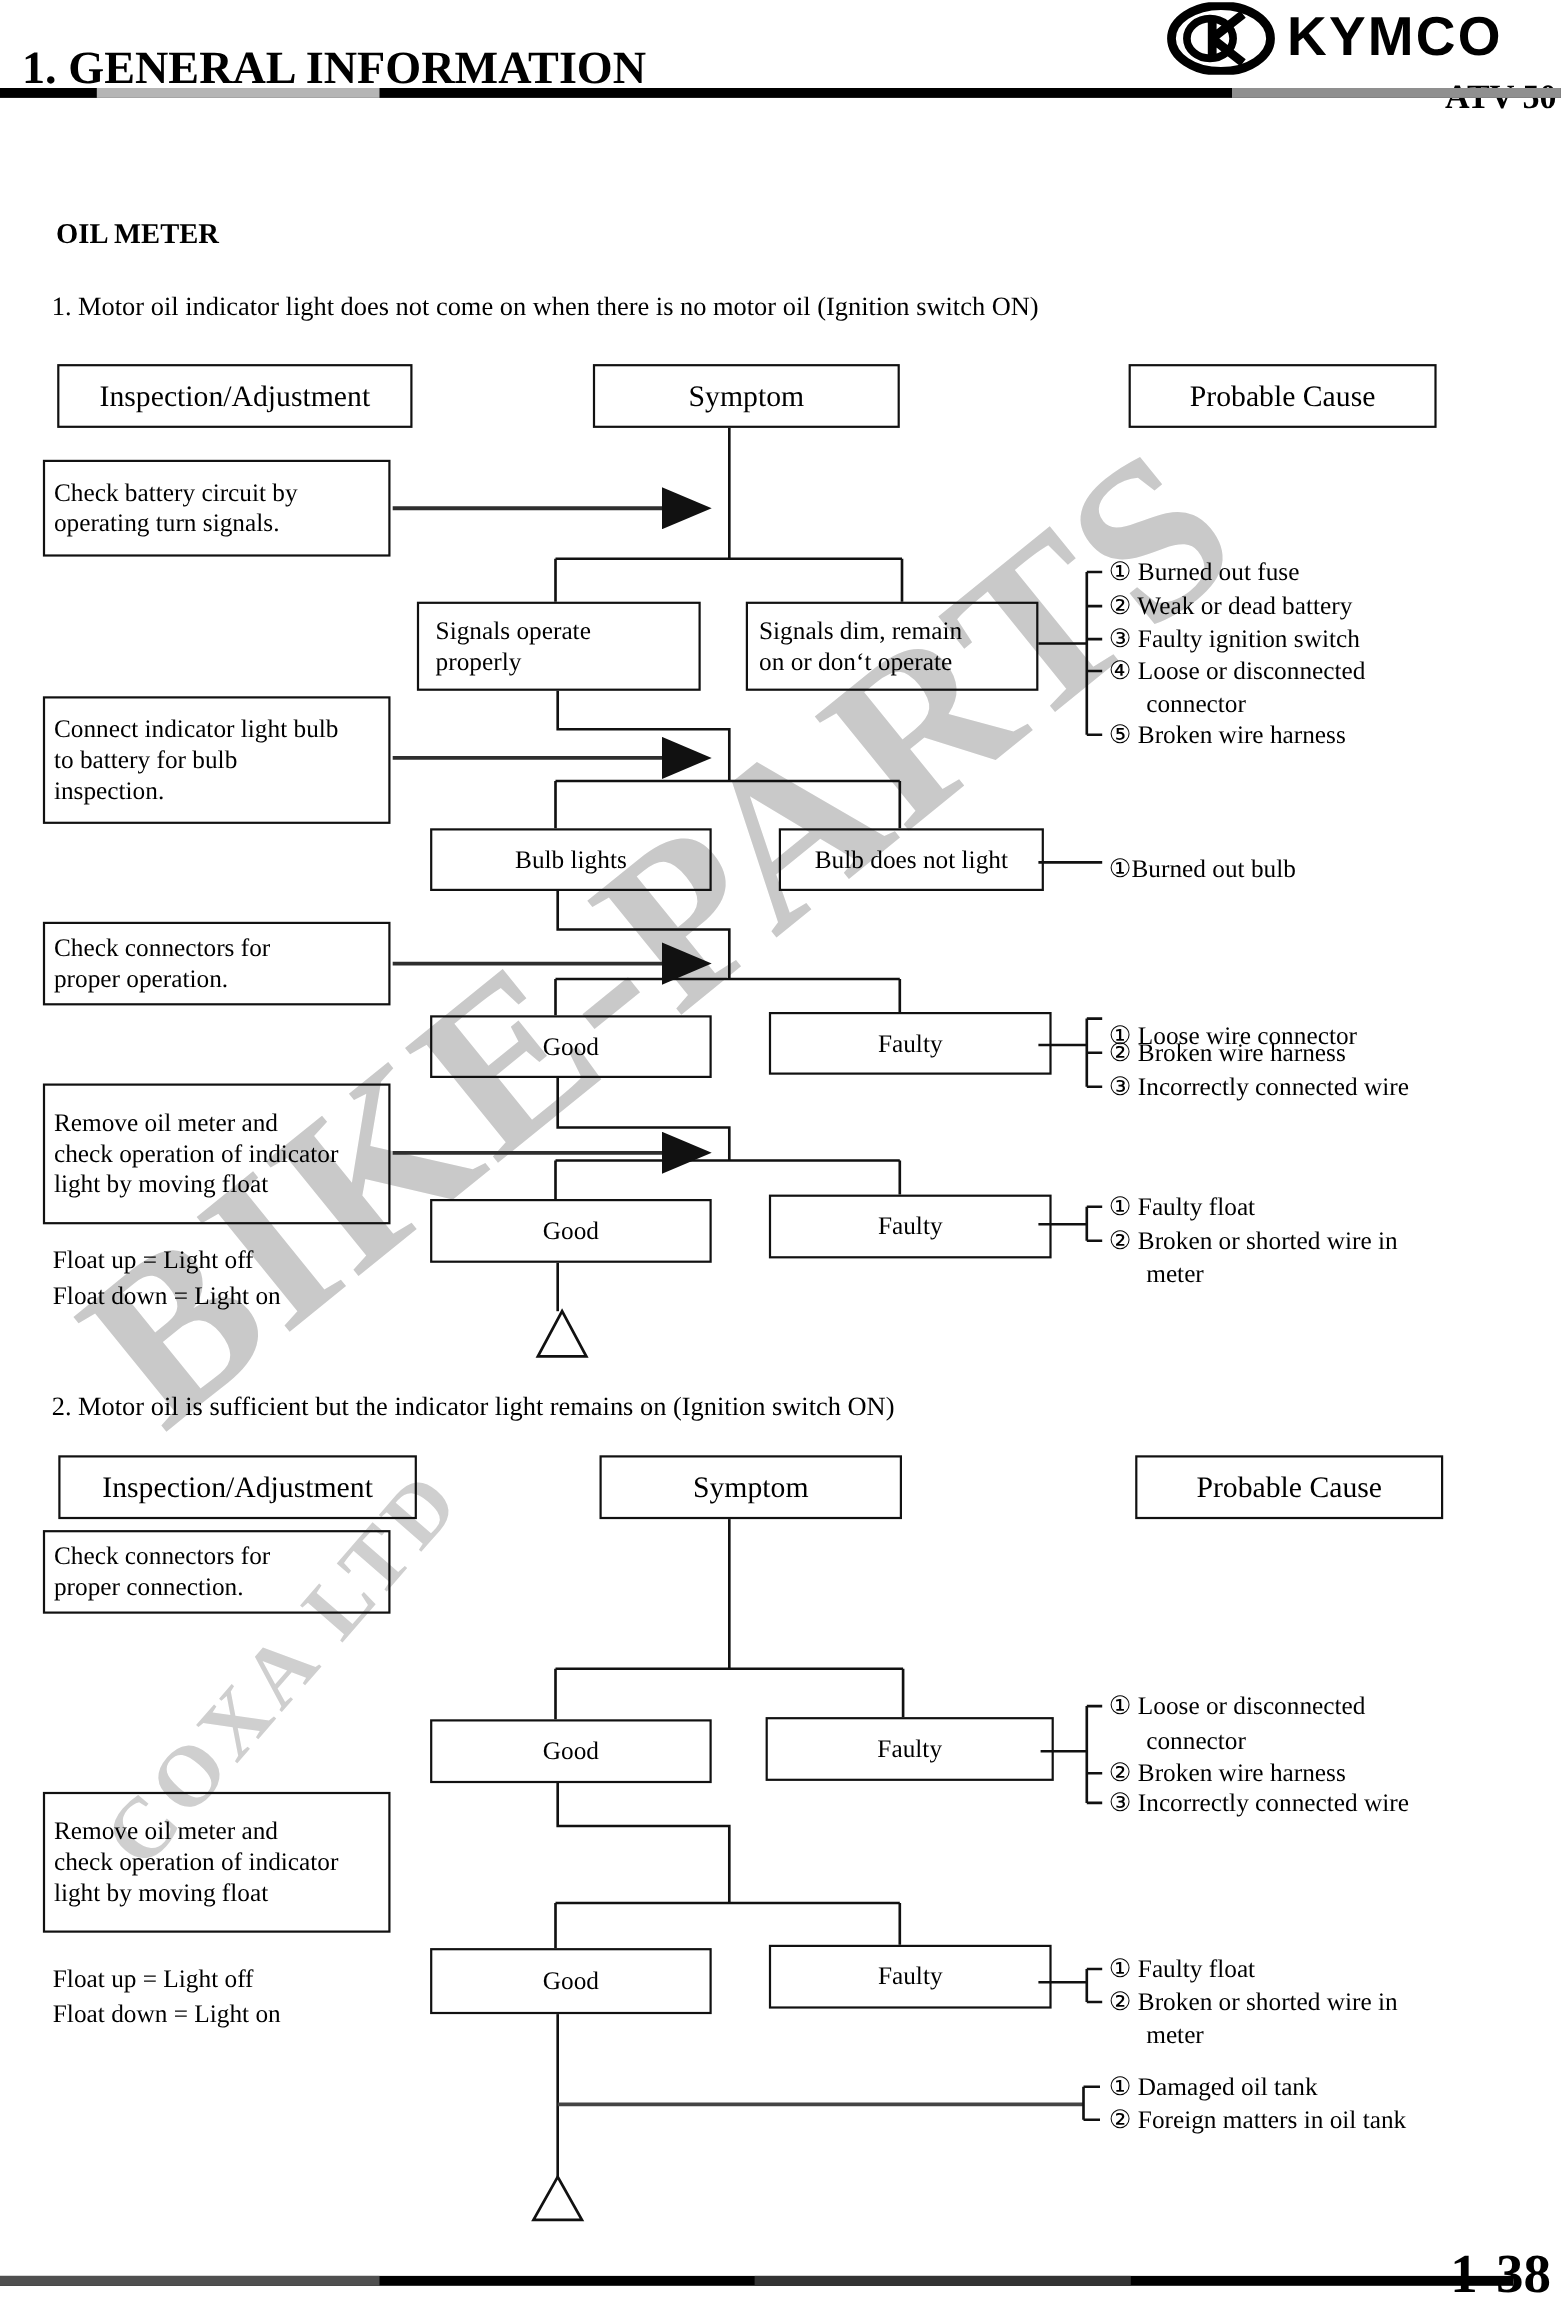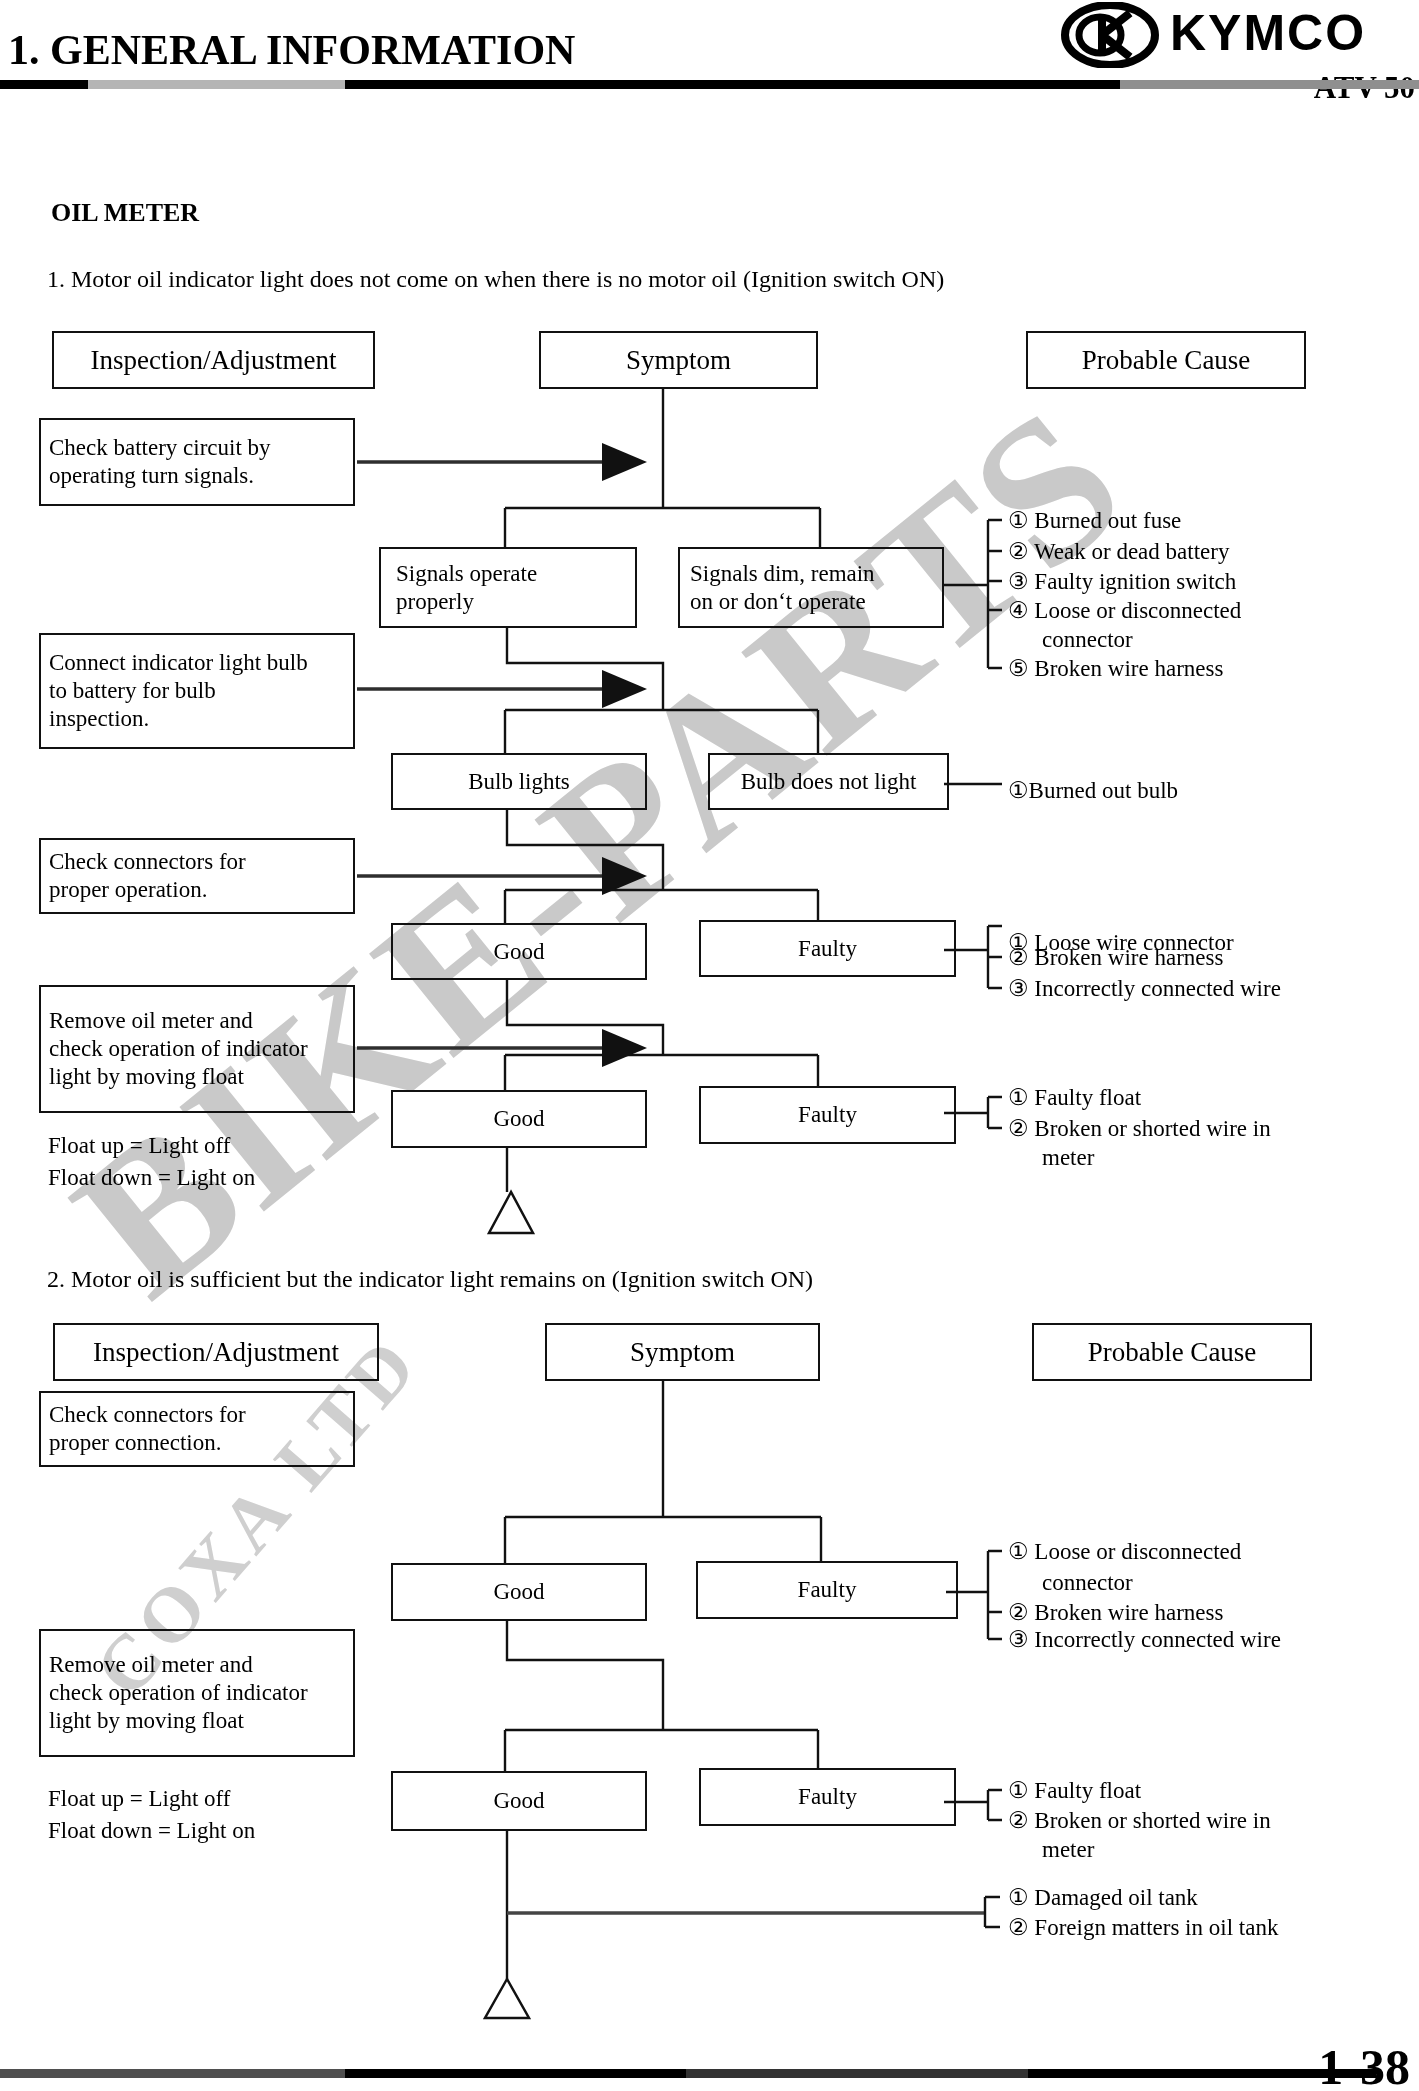--- a/index.html
+++ b/index.html
@@ -6,21 +6,21 @@
   #page{position:relative;width:1419px;height:2091px;background:#fff;overflow:hidden;
         font-family:"Liberation Serif","DejaVu Serif",serif;color:#000;}
   
   .wm{position:absolute;z-index:0;font-weight:bold;color:#c9c9c9;white-space:nowrap;
       transform-origin:0 100%;line-height:1;user-select:none;}
   #wm1{left:170px;top:1125px;font-size:205px;letter-spacing:4px;transform:rotate(-39deg);}
   #wm2{left:140px;top:1632px;font-size:78px;letter-spacing:6px;color:#cfcfcf;transform:rotate(-49deg);}
   
   #svg-layer{position:absolute;left:0;top:0;z-index:1;pointer-events:none;}
   
-  #doc-title{position:absolute;left:8px;top:26px;margin:0;font-size:42px;font-weight:bold;
+  #doc-title{position:absolute;left:8px;top:26px;margin:12px;font-size:42px;font-weight:bold;
              letter-spacing:0px;z-index:2;white-space:nowrap;}
   #brand-logo{position:absolute;left:1056px;top:2px;z-index:2;}
   #brand-name{position:absolute;left:1170px;top:4px;z-index:2;
               font-family:"Liberation Sans","DejaVu Sans",sans-serif;
               font-weight:900;font-size:50px;letter-spacing:2px;}
   #model-name{position:absolute;left:1230px;top:70px;width:185px;text-align:right;z-index:2;
               font-weight:bold;font-size:31px;}
   .bar{position:absolute;height:9px;background:#000;z-index:2;}
   .bar-seg{position:absolute;height:9px;z-index:3;}
   

